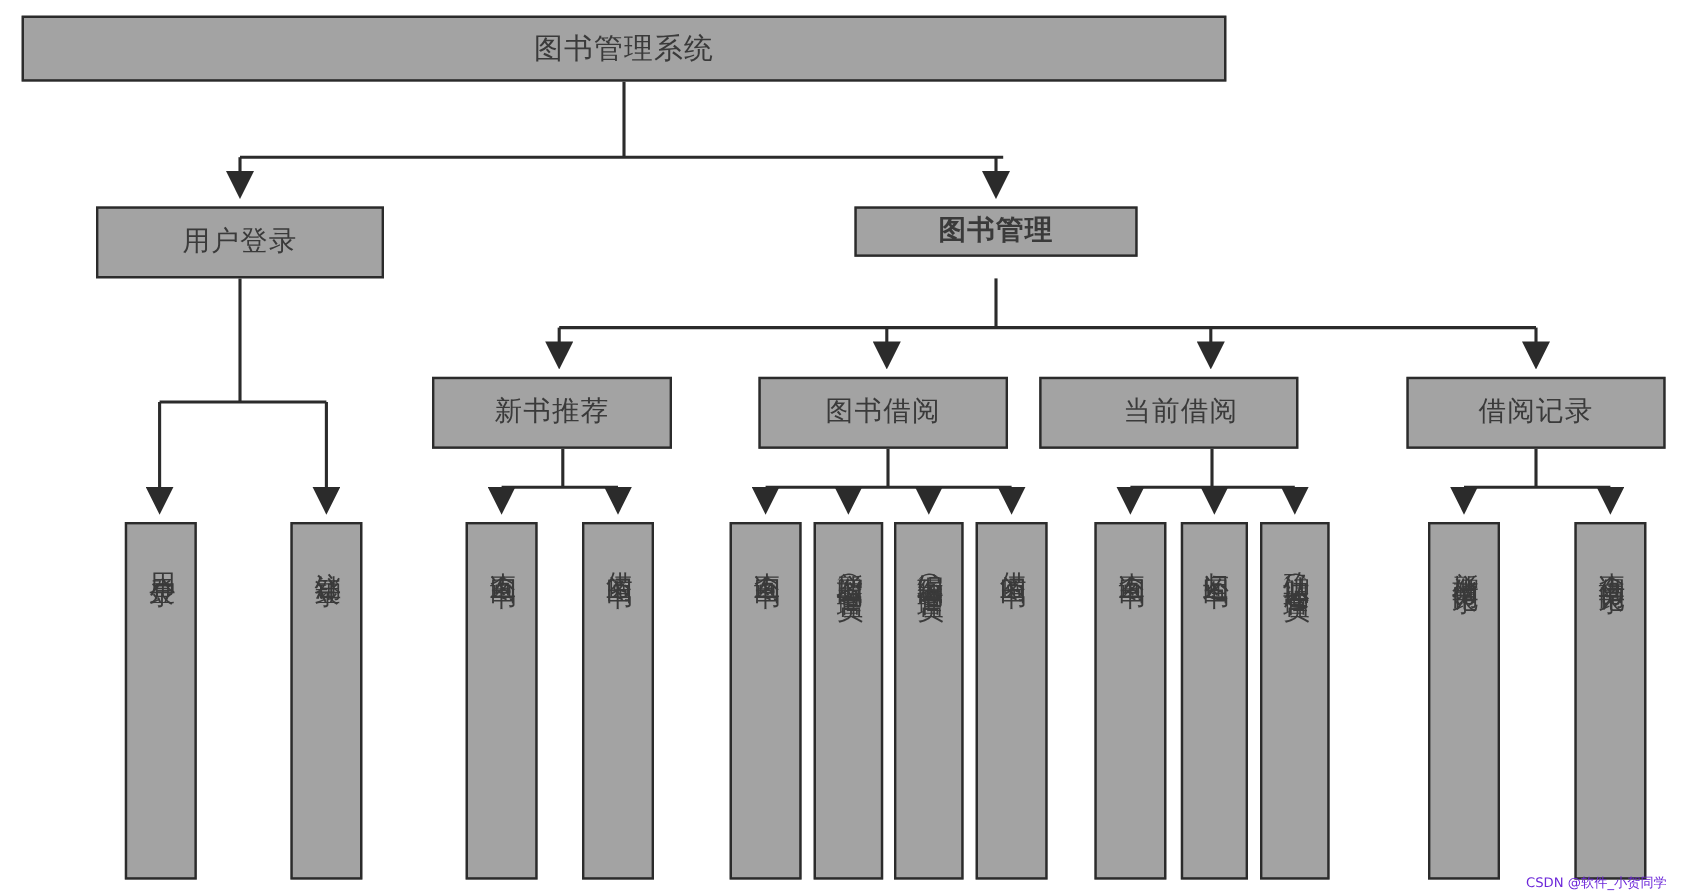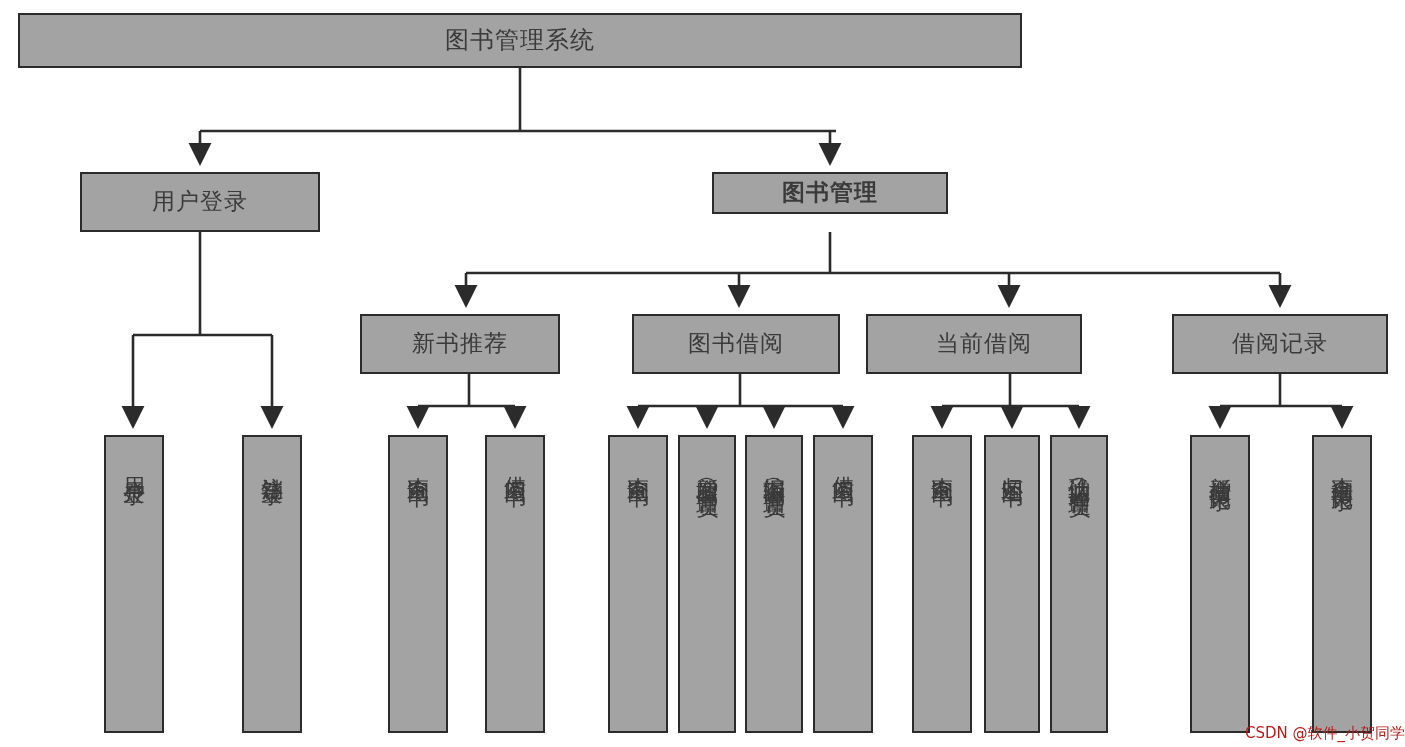--- a/index.html
+++ b/index.html
@@ -53,24 +53,24 @@
     text-orientation: upright;
     font-size: 22px;
     line-height: 1.30;
     letter-spacing: 3px;
     color: #3a3a3a;
     white-space: nowrap;
     display: block;
   }
   .watermark {
     position: absolute;
-    right: 0;
+    right: 16px;
     bottom: 4px;
-    font-size: 15px;
-    color: #b91c1c;
+    font-size: 11px;
+    color: #6d28d9;
     z-index: 5;
     white-space: nowrap;
     font-family: "DejaVu Sans", "Liberation Sans", sans-serif;
   }
 </style>
 </head>
 <body>
 
 <div id="canvas">
 

